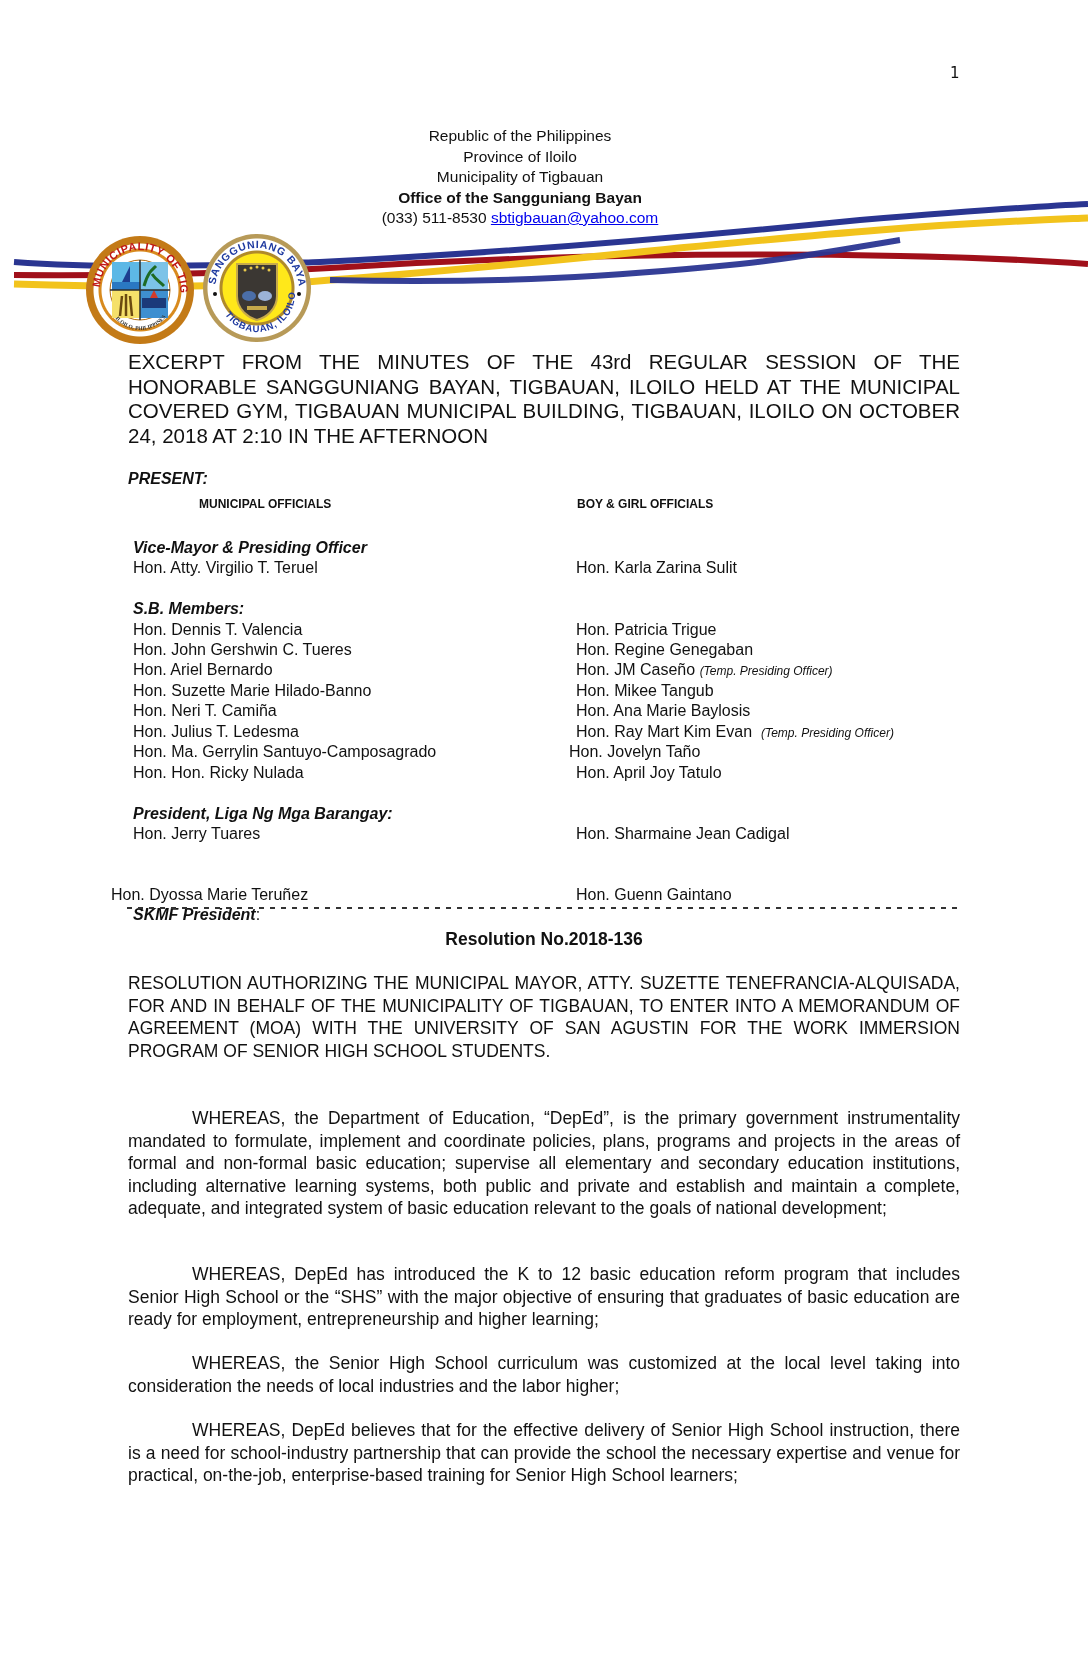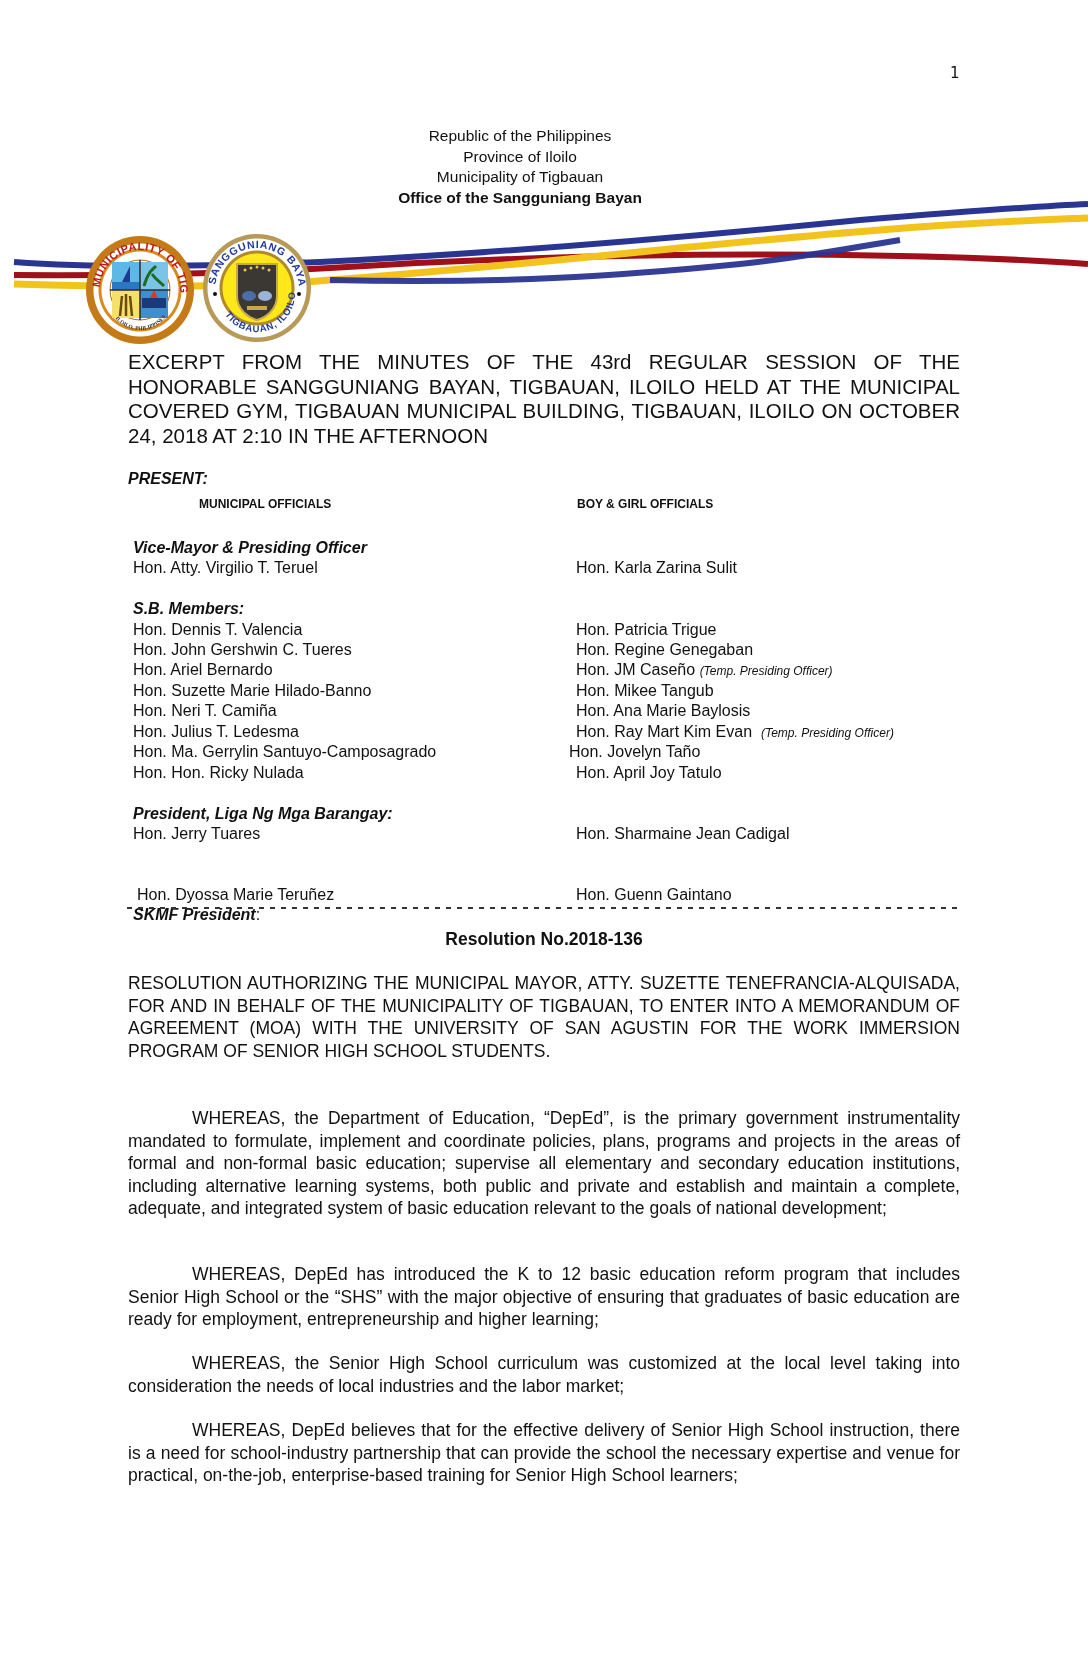--- a/index.html
+++ b/index.html
@@ -89,20 +89,24 @@
     <ellipse cx="62" cy="62" rx="7" ry="5" fill="#9bb3d8"></ellipse>
     <rect x="44" y="72" width="20" height="4" fill="#c6a94a"></rect>
   </svg>
 </div>
 
 <div class="letterhead">
   <div>Republic of the Philippines</div>
   <div>Province of Iloilo</div>
   <div>Municipality of Tigbauan</div>
   <div class="bold">Office of the Sangguniang Bayan</div>
+  <div>
+    <span>(033) 511-8530</span>
+    <a>sbtigbauan@yahoo.com</a>
+  </div>
 </div>
 
 <div class="title">EXCERPT FROM THE MINUTES OF THE 43rd REGULAR SESSION OF THE HONORABLE SANGGUNIANG BAYAN, TIGBAUAN, ILOILO HELD AT THE MUNICIPAL COVERED GYM, TIGBAUAN MUNICIPAL BUILDING, TIGBAUAN, ILOILO ON OCTOBER 24, 2018 AT 2:10 IN THE AFTERNOON</div>
 
 <div class="present">PRESENT:</div>
 <div class="colhead" style="left:199px; top:497px;">MUNICIPAL OFFICIALS</div>
 <div class="colhead" style="left:577px; top:497px;">BOY &amp; GIRL OFFICIALS</div>
 
 <div class="sec" style="left:133px; top:539px;">Vice-Mayor &amp; Presiding Officer</div>
 <div class="name" style="left:133px; top:558px;">Hon. Atty. Virgilio T. Teruel</div>
@@ -130,25 +134,25 @@
   <div class="name" style="left:576px; top:722px;"><span>Hon. Ray Mart Kim Evan</span>&nbsp; <i>(Temp. Presiding Officer)</i></div>
   <div class="name" style="left:569px; top:742px;">Hon.  Jovelyn Taño</div>
   <div class="name" style="left:576px; top:763px;">Hon.  April Joy Tatulo</div>
 </div>
 
 <div class="sec" style="left:133px; top:805px;">President, Liga Ng Mga Barangay:</div>
 <div class="name" style="left:133px; top:824px;">Hon. Jerry Tuares</div>
 <div class="name" style="left:576px; top:824px;">Hon. Sharmaine Jean Cadigal</div>
 
 <div class="sec" style="left:133px; top:906px;"><span>SKMF  President</span><span style="font-weight:normal;font-style:normal">:</span></div>
-<div class="name" style="left:137px; top:885px;">Hon. Dyossa Marie Teruñez</div>
+<div class="name" style="left:111px; top:885px;">Hon. Dyossa Marie Teruñez</div>
 <div class="name" style="left:576px; top:885px;">Hon. Guenn Gaintano</div>
 
 <div class="dashes"></div>
 
 <div class="resno">Resolution No.2018-136</div>
 
 <div class="para" style="top:972px;">RESOLUTION AUTHORIZING THE MUNICIPAL MAYOR, ATTY. SUZETTE TENEFRANCIA-ALQUISADA, FOR AND IN BEHALF OF THE MUNICIPALITY OF TIGBAUAN, TO ENTER INTO A MEMORANDUM OF AGREEMENT (MOA) WITH THE UNIVERSITY OF SAN AGUSTIN FOR THE WORK IMMERSION PROGRAM OF SENIOR HIGH SCHOOL STUDENTS.</div>
 
 <div class="para indent" style="top:1107px;">WHEREAS, the Department of Education, “DepEd”, is the primary government instrumentality mandated to formulate, implement and coordinate policies, plans, programs and projects in the areas of formal and non-formal basic education; supervise all elementary and secondary education institutions, including alternative learning systems, both public and private and establish and maintain a complete, adequate, and integrated system of basic education relevant to the goals of national development;</div>
 <div class="para indent" style="top:1263px;">WHEREAS,  DepEd has introduced the K to 12 basic education reform program that includes Senior High School or the “SHS” with the major objective of ensuring that graduates of basic education are ready for employment, entrepreneurship and higher learning;</div>
-<div class="para indent" style="top:1352px;">WHEREAS, the Senior High School curriculum was customized at the local level taking into consideration the needs of local industries and the labor market;</div>
+<div class="para indent" style="top:1352px;">WHEREAS, the Senior High School curriculum was customized at the local level taking into consideration the needs of local industries and the labor higher;</div>
 <div class="para indent" style="top:1419px;">WHEREAS, DepEd believes that for the effective delivery of Senior High School instruction, there is a need for school-industry partnership that can provide the school the necessary expertise and venue for practical, on-the-job, enterprise-based training for Senior High School learners;</div>
 
 </body></html>

